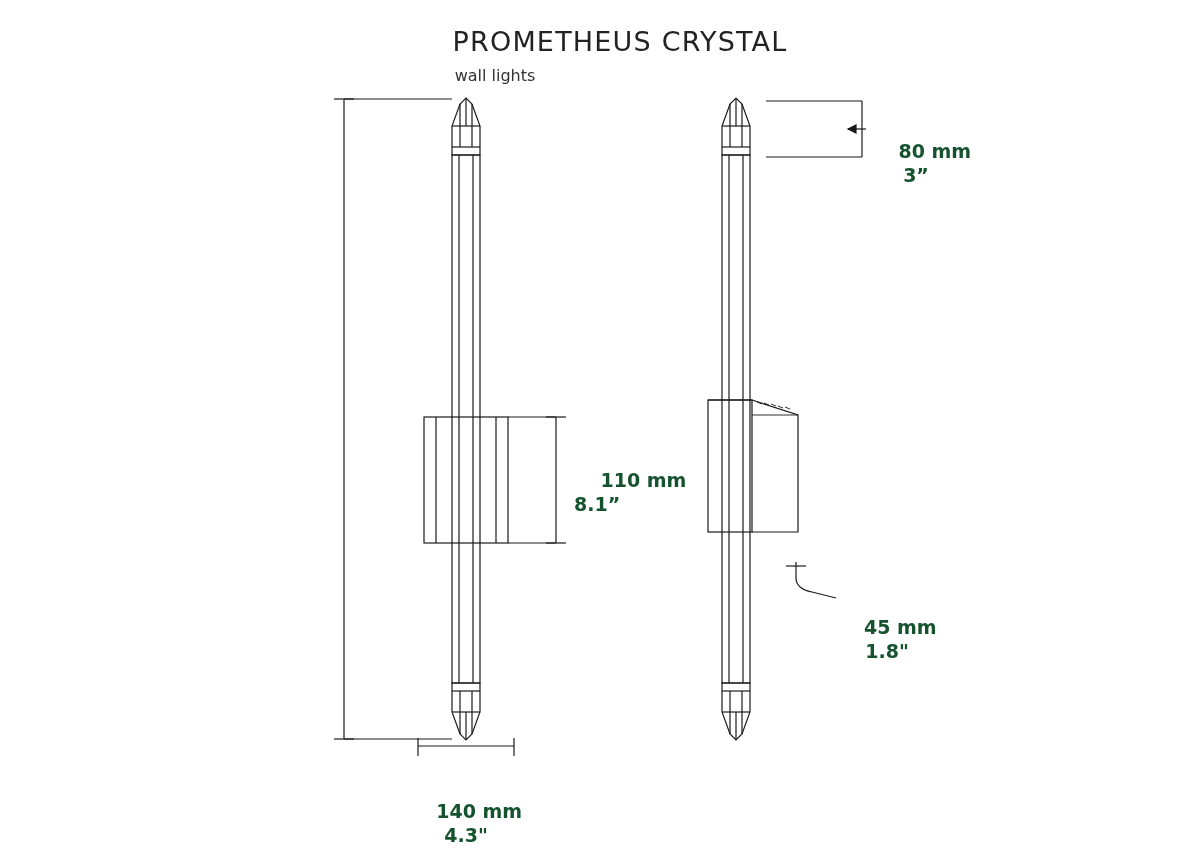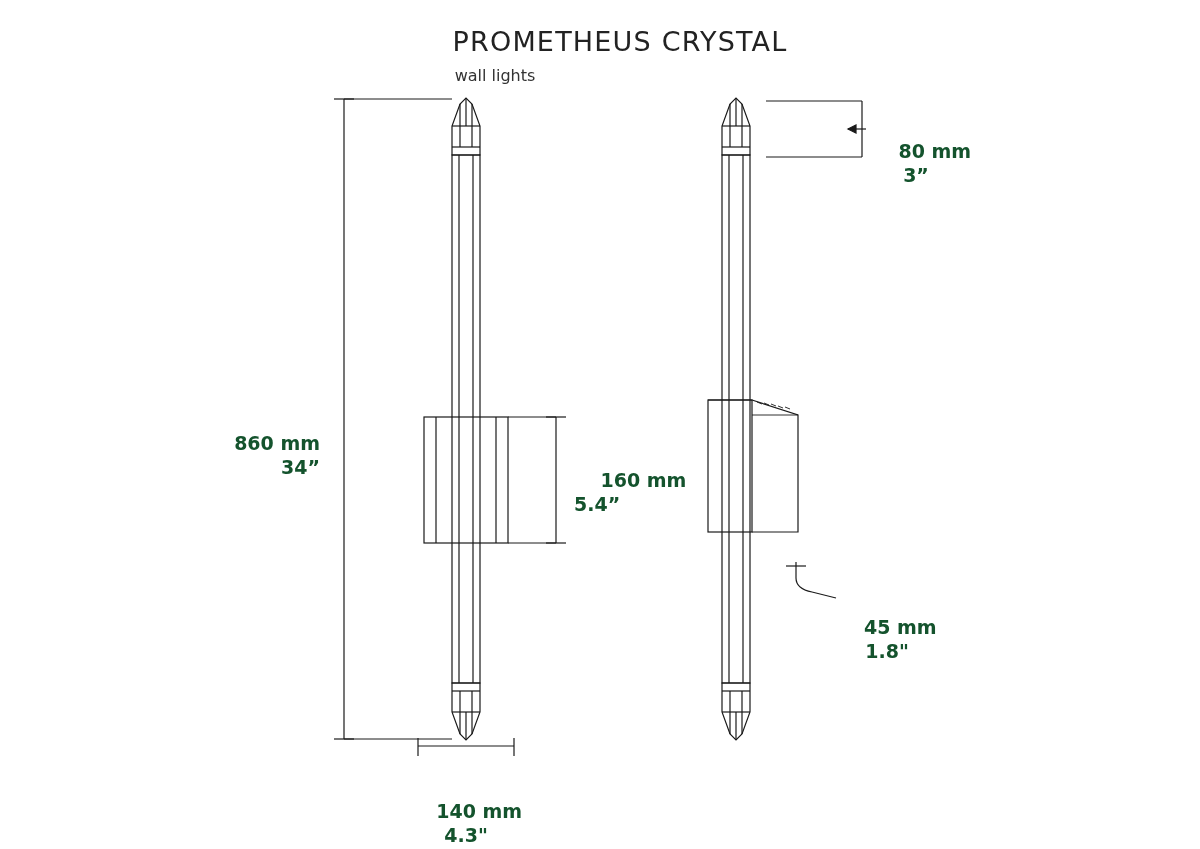--- a/index.html
+++ b/index.html
@@ -163,30 +163,27 @@
       <g>
         <line x1="786" y1="566" x2="806" y2="566"></line>
         <line x1="796" y1="562" x2="796" y2="578"></line>
         <path d="M796,578 C796,586 802,590 812,592"></path>
         <line x1="812" y1="592" x2="836" y2="598"></line>
       </g>
 
     </g>
   </svg>
 
-  <div class="dim-label t-right" style="left:120px; top:408px; width:200px;">
-    <span>860 mm</span><span class="l2">34”</span>
-  </div>
 
   <div class="dim-label t-center" style="left:366px; top:776px; width:200px;">
     <span>140 mm</span><span class="l2">4.3"</span>
   </div>
 
   <div class="dim-label t-left" style="left:574px; top:445px; width:200px;">
-    <span>160 mm</span><span class="l2">5.4”</span>
+    <span>110 mm</span><span class="l2">8.1”</span>
   </div>
 
   <div class="dim-label t-left" style="left:872px; top:116px; width:220px;">
     <span>80 mm</span><span class="l2 t-center" style="width:88px;">3”</span>
   </div>
 
   <div class="dim-label t-center" style="left:792px; top:592px; width:190px;">
     <span>45 mm</span><span class="l2">1.8"</span>
   </div>
 

